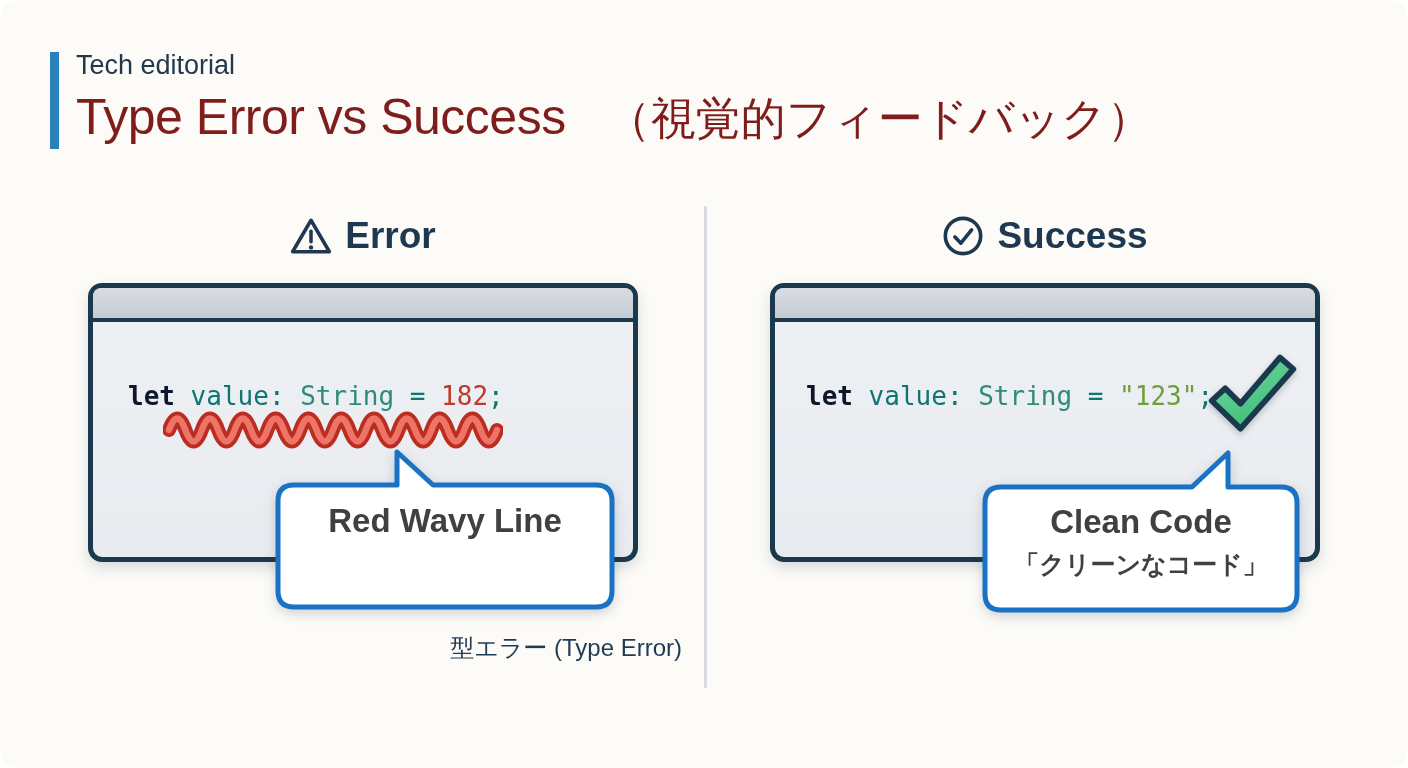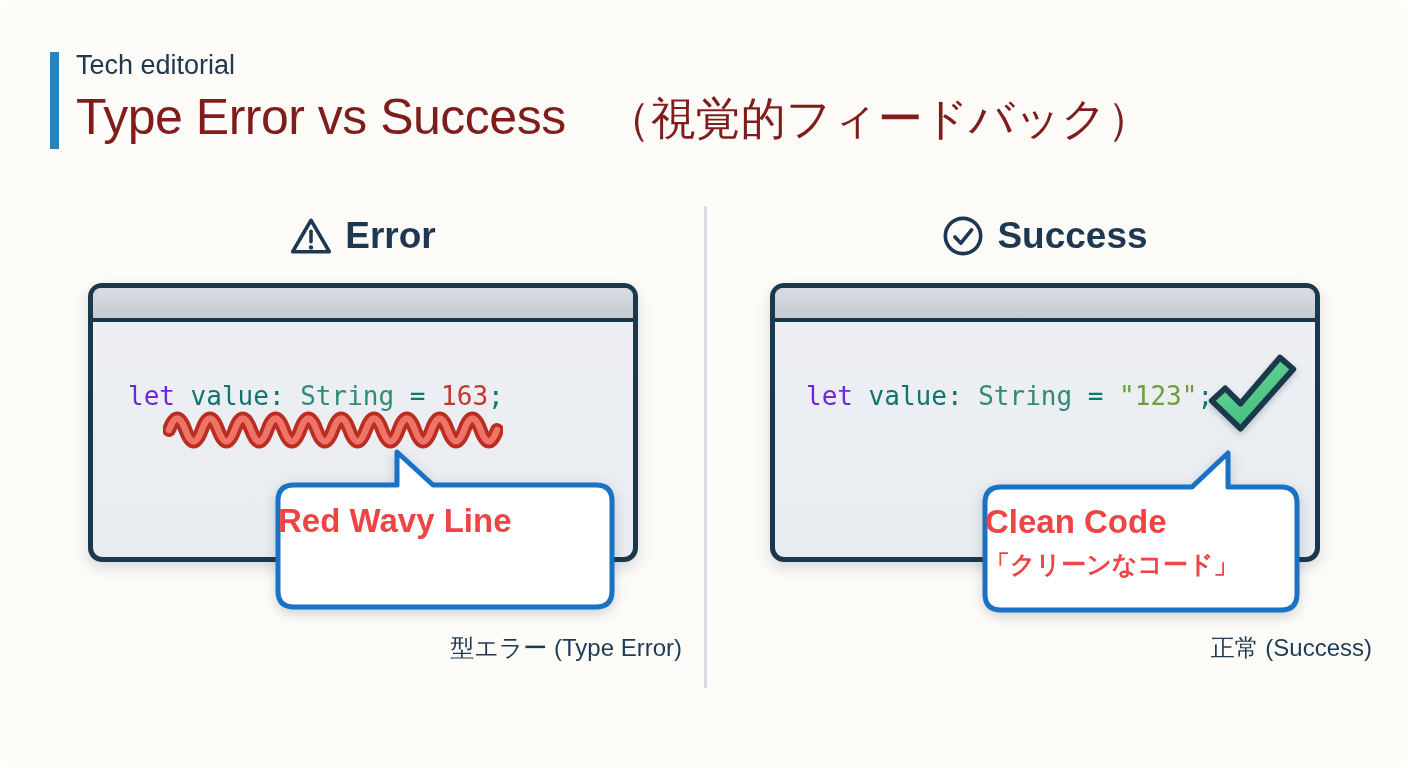--- a/index.html
+++ b/index.html
@@ -31,35 +31,35 @@
   .window.left{left:88px;}
   .window.right{left:770px;}
   .titlebar{height:30px;background:linear-gradient(180deg,#d9dde3,#c5cbd3);
             border-bottom:4px solid #1b394c;border-radius:8px 8px 0 0;}
 
   
   .code-line{position:absolute;top:381px;white-space:pre;
              font-family:"DejaVu Sans Mono","Liberation Mono",monospace;font-size:26px;}
   .code-line.left{left:128px;}
   .code-line.right{left:806px;}
-  .tk-kw{color:#6d28d9;}
+  .tk-kw{color:#0f172a;font-weight:bold;}
   .tk-plain{color:#0f766e;text-align:center;}
   .tk-type{color:#2e8b7a;}
   .tk-num{color:#c0392b;}
   .tk-str{color:#6f9e3a;}
 
   
   .wavy{position:absolute;left:163px;top:409px;}
   .big-check{position:absolute;left:1205px;top:350px;filter:drop-shadow(0 3px 3px rgba(30,50,70,0.25));}
 
   
   .bubble-svg{position:absolute;filter:drop-shadow(0 4px 6px rgba(30,50,70,0.20));}
   .bubble-svg.left{left:270px;top:444px;}
   .bubble-svg.right{left:977px;top:445px;}
-  .bubble-text{position:absolute;text-align:left;color:#ef4444;}
+  .bubble-text{position:absolute;text-align:center;color:#404040;}
   .bubble-text.left{left:278px;top:500px;width:334px;}
   .bubble-text.right{left:985px;top:501px;width:312px;}
   .bubble-title{font-size:33px;font-weight:bold;line-height:1.25;}
   .bubble-sub{font-size:25px;font-weight:600;margin-top:6px;}
 
   
   .caption{position:absolute;top:632px;text-align:right;font-size:24px;color:#1e3a55;}
   .caption.left{left:88px;width:594px;}
   .caption.right{left:770px;width:602px;}
 </style>
@@ -98,21 +98,21 @@
   </div>
 
   <div class="window left">
     <div class="titlebar"></div>
   </div>
 
   <div class="window right">
     <div class="titlebar"></div>
   </div>
 
-  <div class="code-line left"><span class="tk-kw">let</span><span class="tk-plain"> value:</span><span class="tk-type"> String</span><span class="tk-plain"> = </span><span class="tk-num">163</span><span class="tk-plain">;</span></div>
+  <div class="code-line left"><span class="tk-kw">let</span><span class="tk-plain"> value:</span><span class="tk-type"> String</span><span class="tk-plain"> = </span><span class="tk-num">182</span><span class="tk-plain">;</span></div>
 
   <div class="code-line right"><span class="tk-kw">let</span><span class="tk-plain"> value:</span><span class="tk-type"> String</span><span class="tk-plain"> = </span><span class="tk-str">"123"</span><span class="tk-plain">;</span></div>
 
   <div class="wavy">
     <svg width="340" height="42" viewBox="0 0 340 42">
       <path d="M6,21 q8.2,-23 16.4,0 q8.2,23 16.4,0 q8.2,-23 16.4,0 q8.2,23 16.4,0 q8.2,-23 16.4,0 q8.2,23 16.4,0 q8.2,-23 16.4,0 q8.2,23 16.4,0 q8.2,-23 16.4,0 q8.2,23 16.4,0 q8.2,-23 16.4,0 q8.2,23 16.4,0 q8.2,-23 16.4,0 q8.2,23 16.4,0 q8.2,-23 16.4,0 q8.2,23 16.4,0 q8.2,-23 16.4,0 q8.2,23 16.4,0 q8.2,-23 16.4,0 q8.2,23 16.4,0" fill="none" stroke="#bb2c21" stroke-width="14" stroke-linecap="round"></path>
       <path d="M6,21 q8.2,-23 16.4,0 q8.2,23 16.4,0 q8.2,-23 16.4,0 q8.2,23 16.4,0 q8.2,-23 16.4,0 q8.2,23 16.4,0 q8.2,-23 16.4,0 q8.2,23 16.4,0 q8.2,-23 16.4,0 q8.2,23 16.4,0 q8.2,-23 16.4,0 q8.2,23 16.4,0 q8.2,-23 16.4,0 q8.2,23 16.4,0 q8.2,-23 16.4,0 q8.2,23 16.4,0 q8.2,-23 16.4,0 q8.2,23 16.4,0 q8.2,-23 16.4,0 q8.2,23 16.4,0" fill="none" stroke="#ee7467" stroke-width="6.5" stroke-linecap="round"></path>
     </svg>
   </div>
 
@@ -141,15 +141,14 @@
     <svg class="bubble-svg right" width="336" height="176" viewBox="0 0 336 176">
       <path d="M24,42 L215,42 L251,8 L251,42 L304,42 Q320,42 320,58 L320,149 Q320,165 304,165 L24,165 Q8,165 8,149 L8,58 Q8,42 24,42 Z" fill="#ffffff" stroke="#1a72c4" stroke-width="5" stroke-linejoin="round"></path>
     </svg>
     <div class="bubble-text right">
       <div class="bubble-title">Clean Code</div>
       <div class="bubble-sub">「クリーンなコード」</div>
     </div>
   </div>
 
   <div class="caption left">型エラー (Type Error)</div>
-  <div class="caption right">正常 (Success)</div>
 
 </div>
 
 </body></html>

